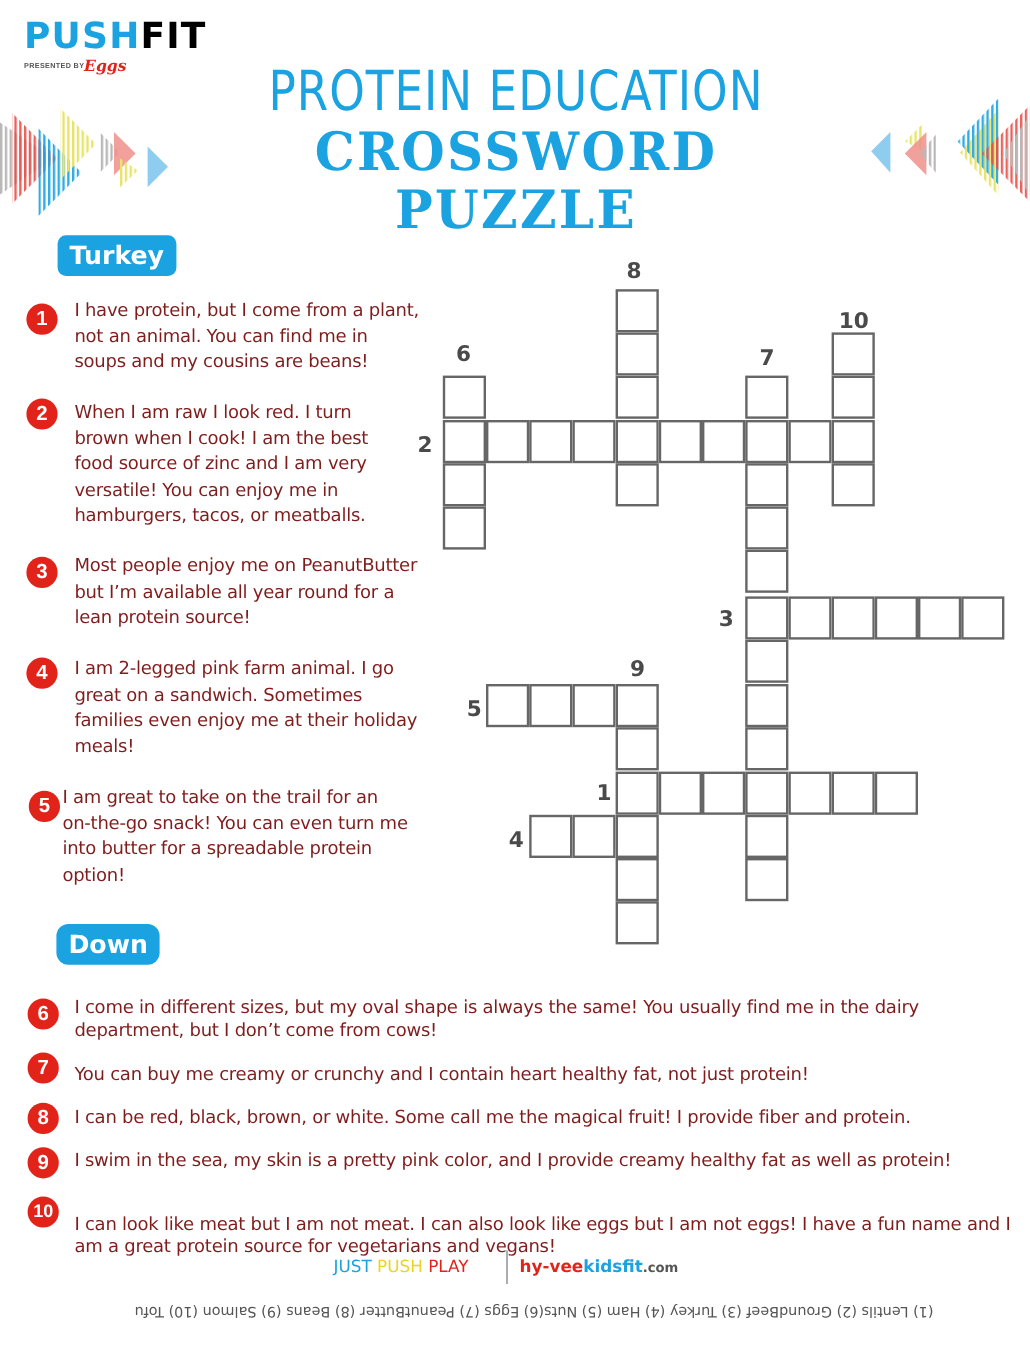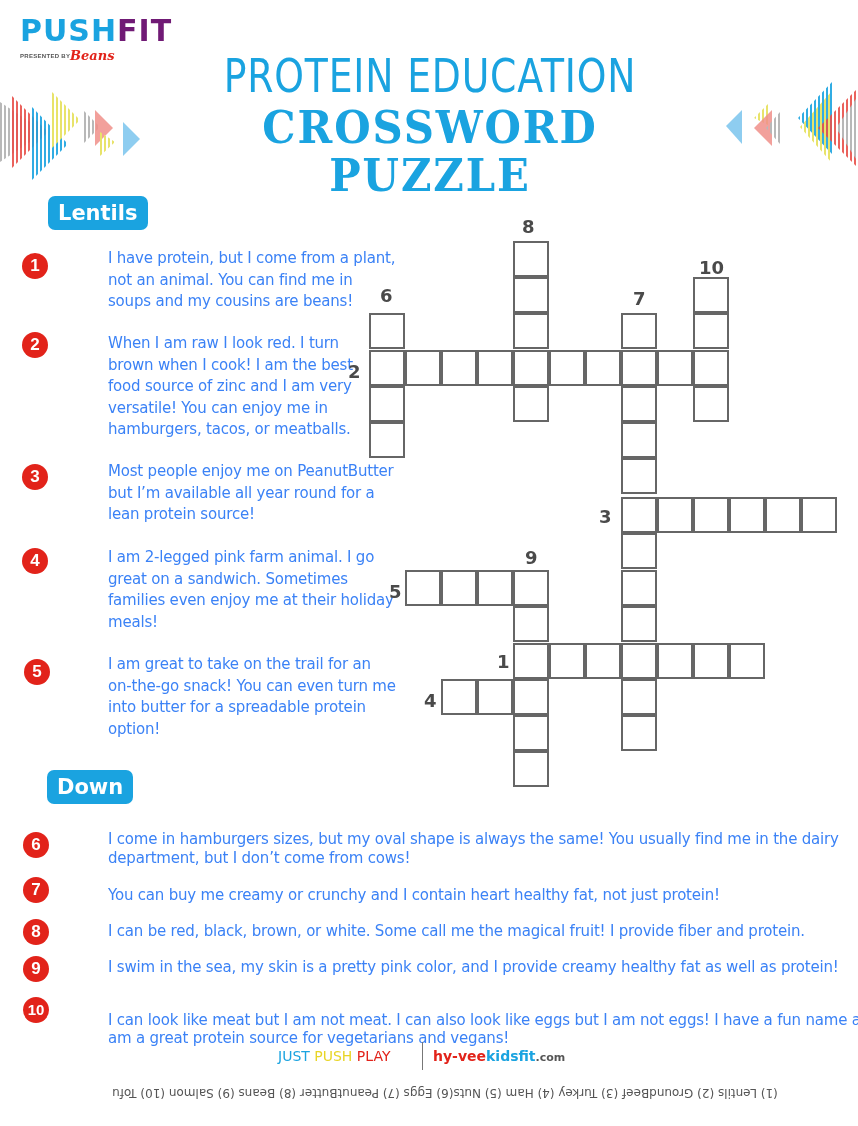--- a/index.html
+++ b/index.html
@@ -3,43 +3,43 @@
 <meta charset="utf-8">
 <style>
   * { box-sizing: border-box; margin: 0; padding: 0; }
   body { width: 858px; height: 1126px; background: #ffffff; position: relative; overflow: hidden;
          font-family: "Liberation Sans", sans-serif; color: #4a4a4a; }
 
   
   .logo-kids { position: absolute; left: 20px; top: 16px; font-family: "DejaVu Sans", sans-serif; font-weight: bold;
                font-size: 30px; letter-spacing: 1px; line-height: 30px; }
   .logo-kids .k { color: #1aa3e0; }
-  .logo-kids .f { color: #701a75; }
+  .logo-kids .f { color: #000000; }
   .logo-presented { position: absolute; left: 20px; top: 53px; font-size: 6px; font-weight: bold; color: #555; letter-spacing: 0.3px; }
   .logo-hyvee { position: absolute; left: 70px; top: 48px; font-family: "DejaVu Serif", serif; font-style: italic; font-weight: bold;
                 font-size: 13px; color: #e2231a; }
 
   
   .title1 { position: absolute; left: 150px; top: 52px; width: 560px; text-align: center; color: #1aa3e0;
             font-family: "DejaVu Sans", sans-serif; font-size: 46px; line-height: 48px; letter-spacing: 1px; font-weight: normal;
             transform: scaleX(0.82); transform-origin: center; }
   .title2 { position: absolute; left: 150px; top: 104px; width: 560px; text-align: center; color: #1aa3e0;
             font-family: "DejaVu Serif", serif; font-weight: bold; font-size: 44px; line-height: 48px; letter-spacing: 2px;
             transform: scaleX(0.95); transform-origin: center; }
 
   
   .pill { position: absolute; background: #1aa3e0; color: #fff; font-weight: bold; font-size: 21px;
           border-radius: 7px; padding: 5px 10px; line-height: 24px; font-family: "DejaVu Sans", sans-serif; }
 
   
   .badge { position: absolute; width: 26px; height: 26px; border-radius: 50%; background: #e2231a; color: #fff;
            font-weight: bold; font-size: 17px; text-align: center; line-height: 26px; font-family: "Liberation Sans", sans-serif; }
   .badge.small { font-size: 15px; }
-  .clue { position: absolute; font-size: 15px; line-height: 21.5px; color: #3b82f6; font-family: "DejaVu Sans", sans-serif;
-          letter-spacing: -0.2px; margin-left: 46px; }
+  .clue { position: absolute; font-size: 15px; line-height: 21.5px; color: #7f1d1d; font-family: "DejaVu Sans", sans-serif;
+          letter-spacing: -0.2px; }
 
   
   .cell { position: absolute; width: 36px; height: 36px; border: 2px solid #666; background: #fff; }
   .gnum { position: absolute; font-weight: bold; font-size: 18px; color: #4a4a4a; font-family: "DejaVu Sans", sans-serif; }
 
   
   .footer-left { position: absolute; left: 278px; top: 1048px; font-weight: normal; font-size: 14px; font-family: "DejaVu Sans", sans-serif; }
   .footer-left .b { color: #1aa3e0; } .footer-left .y { color: #e8d526; } .footer-left .r { color: #e2231a; }
   .footer-sep { position: absolute; left: 422px; top: 1042px; width: 1px; height: 28px; background: #777; }
   .footer-right { position: absolute; left: 433px; top: 1048px; font-weight: bold; font-size: 14px; font-family: "DejaVu Sans", sans-serif; }
@@ -48,21 +48,21 @@
                 transform: rotate(180deg); font-family: "DejaVu Sans", sans-serif; }
   svg.deco { position: absolute; }
 </style>
 </head>
 <body>
 
 <div class="logo-kids">
   <span class="k">PUSH</span><span class="f">FIT</span>
 </div>
 <div class="logo-presented">PRESENTED BY</div>
-<div class="logo-hyvee">Beans</div>
+<div class="logo-hyvee">Eggs</div>
 
 <svg class="deco" style="left:0;top:82px" width="150" height="100" viewBox="0 0 150 100">
   <defs>
     <pattern id="stripesG" width="4" height="4" patternUnits="userSpaceOnUse">
         <rect width="2" height="4" fill="#b8b8b8"></rect>
       </pattern>
     <pattern id="stripesR" width="4" height="4" patternUnits="userSpaceOnUse">
         <rect width="2" height="4" fill="#e8504a"></rect>
       </pattern>
     <pattern id="stripesB" width="4" height="4" patternUnits="userSpaceOnUse">
@@ -89,36 +89,36 @@
   <polygon points="62,30 48,46 62,62" fill="url(#stripesG)"></polygon>
   <polygon points="92,12 60,48 92,84" fill="url(#stripesY)" transform="translate(22,-3)"></polygon>
   <polygon points="114,0 80,36 114,72" fill="url(#stripesB)" opacity="0.9"></polygon>
   <polygon points="140,6 100,46 140,86" fill="url(#stripesR)" opacity="0.9"></polygon>
   <polygon points="140,14 118,46 140,80" fill="url(#stripesG)"></polygon>
 </svg>
 
 <div class="title1">PROTEIN EDUCATION</div>
 <div class="title2">CROSSWORD PUZZLE</div>
 
-<div class="pill" style="left:48px;top:196px;">Lentils</div>
+<div class="pill" style="left:48px;top:196px;">Turkey</div>
 
 <div class="badge" style="left:22px;top:253px;">1</div>
 <div class="clue" style="left:62px;top:248px;width:290px;">I have protein, but I come from a plant, not an animal. You can find me in soups and my cousins are beans!</div>
 
 <div class="badge" style="left:22px;top:332px;">2</div>
 <div class="clue" style="left:62px;top:333px;width:270px;">When I am raw I look red. I turn brown when I cook! I am the best food source of zinc and I am very versatile! You can enjoy me in hamburgers, tacos, or meatballs.</div>
 
 <div class="badge" style="left:22px;top:464px;">3</div>
 <div class="clue" style="left:62px;top:461px;width:296px;">Most people enjoy me on PeanutButter but I’m available all year round for a lean protein source!</div>
 
 <div class="badge" style="left:22px;top:548px;">4</div>
 <div class="clue" style="left:62px;top:547px;width:292px;">I am 2-legged pink farm animal. I go great on a sandwich. Sometimes families even enjoy me at their holiday meals!</div>
 
 <div class="badge" style="left:24px;top:659px;">5</div>
-<div class="clue" style="left:62px;top:654px;width:290px;">I am great to take on the trail for an on-the-go snack! You can even turn me into butter for a spreadable protein option!</div>
+<div class="clue" style="left:52px;top:654px;width:290px;">I am great to take on the trail for an on-the-go snack! You can even turn me into butter for a spreadable protein option!</div>
 
 <div id="grid">
     <div class="cell" style="left: 513px; top: 643px;"></div>
     <div class="cell" style="left: 549px; top: 643px;"></div>
     <div class="cell" style="left: 585px; top: 643px;"></div>
     <div class="cell" style="left: 621px; top: 643px;"></div>
     <div class="cell" style="left: 657px; top: 643px;"></div>
     <div class="cell" style="left: 693px; top: 643px;"></div>
     <div class="cell" style="left: 729px; top: 643px;"></div>
     <div class="cell" style="left: 369px; top: 350px;"></div>
@@ -172,24 +172,24 @@
 <div class="gnum" style="left:699px;top:257px;">10</div>
 <div class="gnum" style="left:380px;top:285px;">6</div>
 <div class="gnum" style="left:633px;top:288px;">7</div>
 <div class="gnum" style="left:348px;top:361px;">2</div>
 <div class="gnum" style="left:599px;top:506px;">3</div>
 <div class="gnum" style="left:525px;top:547px;">9</div>
 <div class="gnum" style="left:389px;top:581px;">5</div>
 <div class="gnum" style="left:497px;top:651px;">1</div>
 <div class="gnum" style="left:424px;top:690px;">4</div>
 
-<div class="pill" style="left:47px;top:770px;">Down</div>
+<div class="pill" style="left:47px;top:770px;border-radius:10px;">Down</div>
 
 <div class="badge" style="left:23px;top:832px;">6</div>
-<div class="clue" style="left:62px;top:830px;width:780px;line-height:19px;">I come in hamburgers sizes, but my oval shape is always the same! You usually find me in the dairy department, but I don’t come from cows!</div>
+<div class="clue" style="left:62px;top:830px;width:780px;line-height:19px;">I come in different sizes, but my oval shape is always the same! You usually find me in the dairy department, but I don’t come from cows!</div>
 
 <div class="badge" style="left:23px;top:877px;">7</div>
 <div class="clue" style="left:62px;top:885px;width:780px;">You can buy me creamy or crunchy and I contain heart healthy fat, not just protein!</div>
 
 <div class="badge" style="left:23px;top:919px;">8</div>
 <div class="clue" style="left:62px;top:921px;width:780px;">I can be red, black, brown, or white. Some call me the magical fruit! I provide fiber and protein.</div>
 
 <div class="badge" style="left:23px;top:956px;">9</div>
 <div class="clue" style="left:62px;top:957px;width:780px;">I swim in the sea, my skin is a pretty pink color, and I provide creamy healthy fat as well as protein!</div>
 

